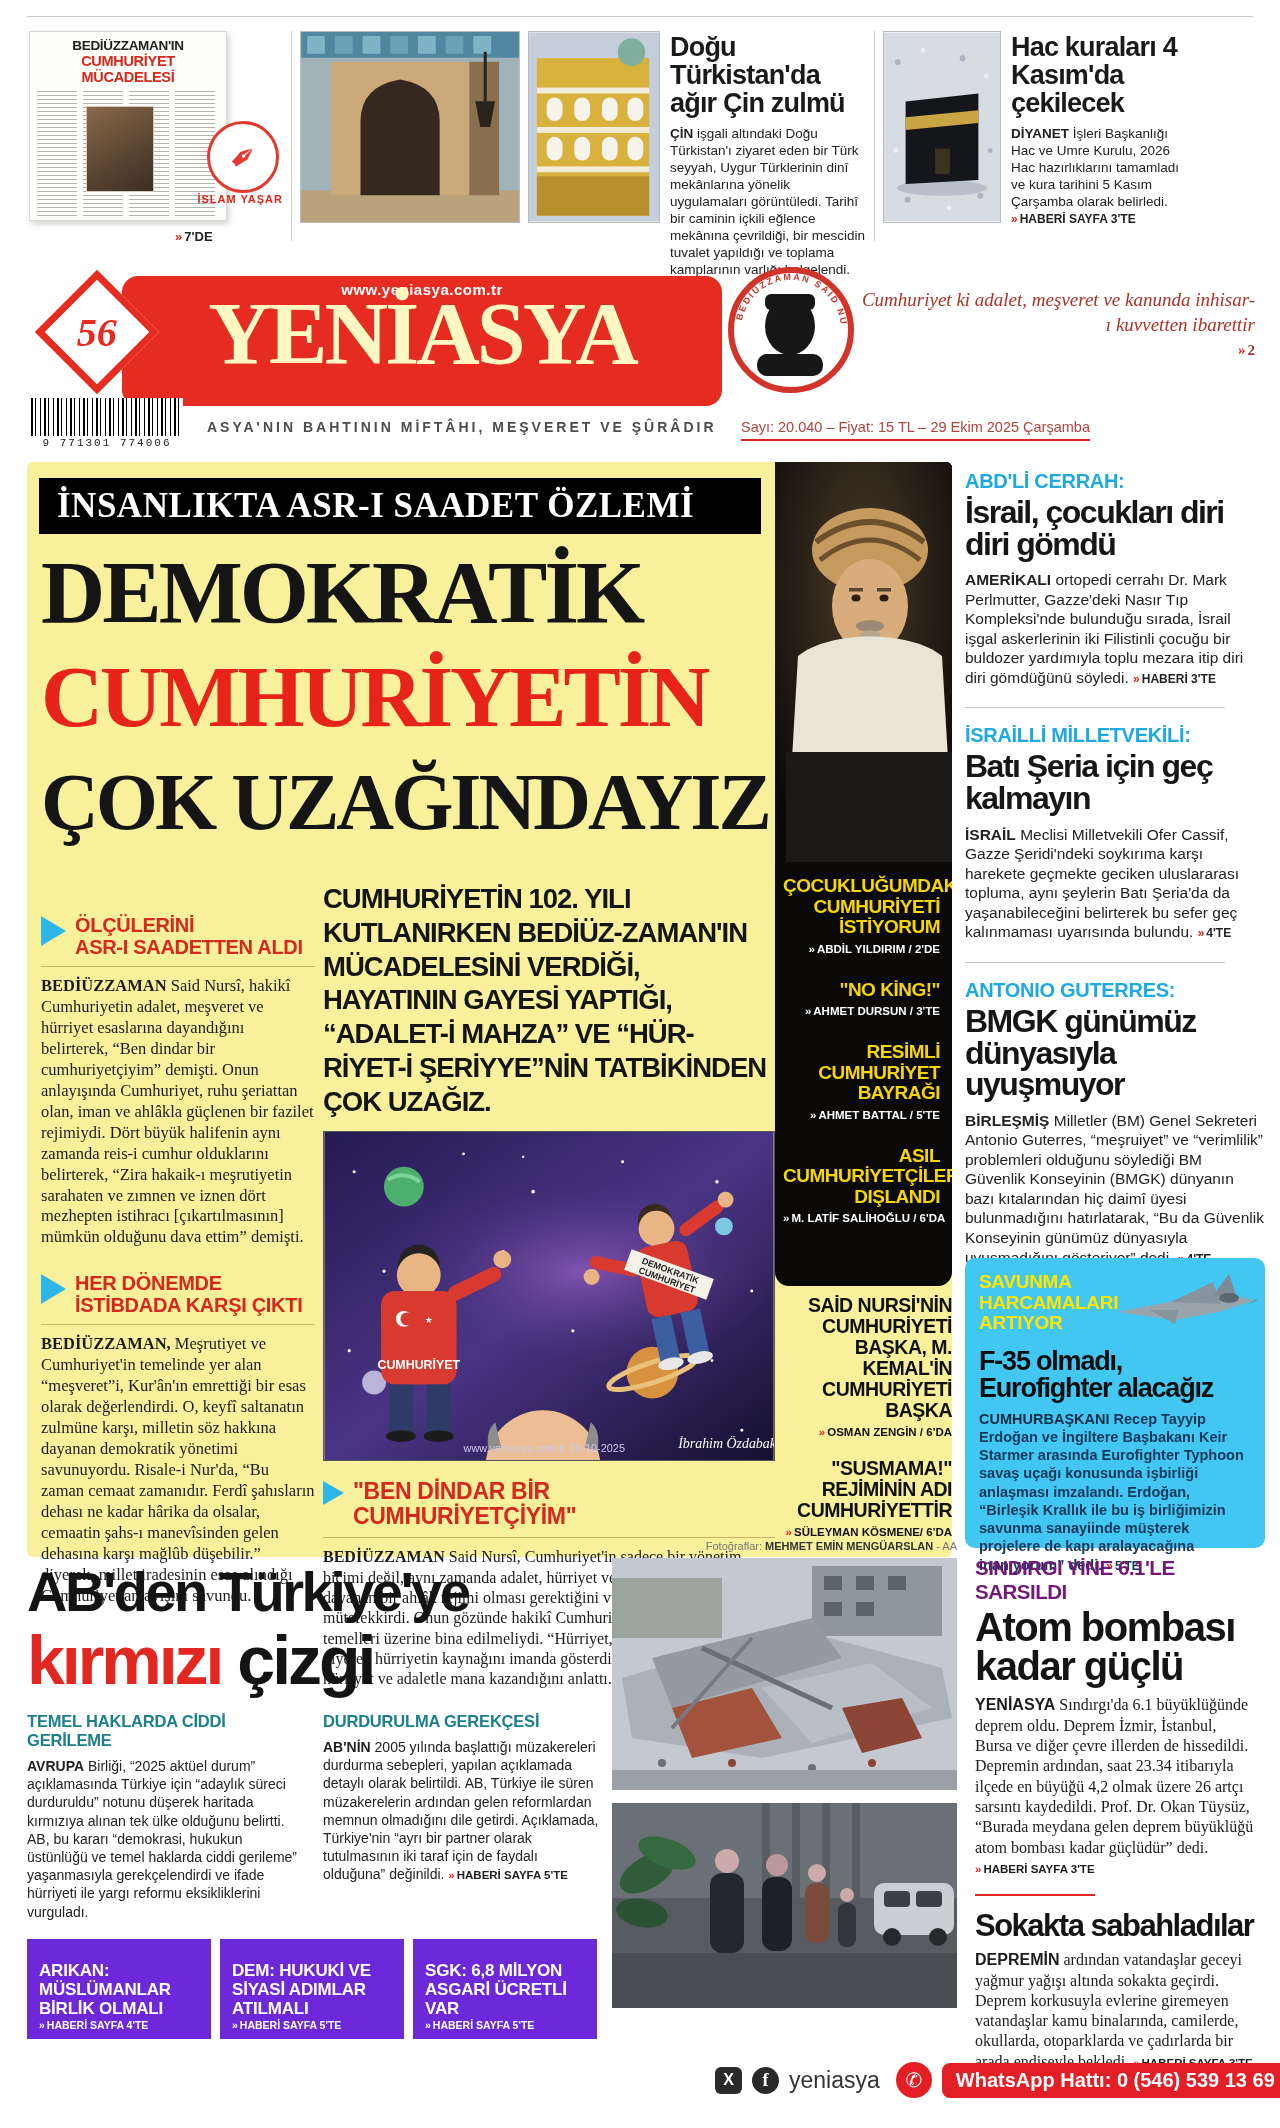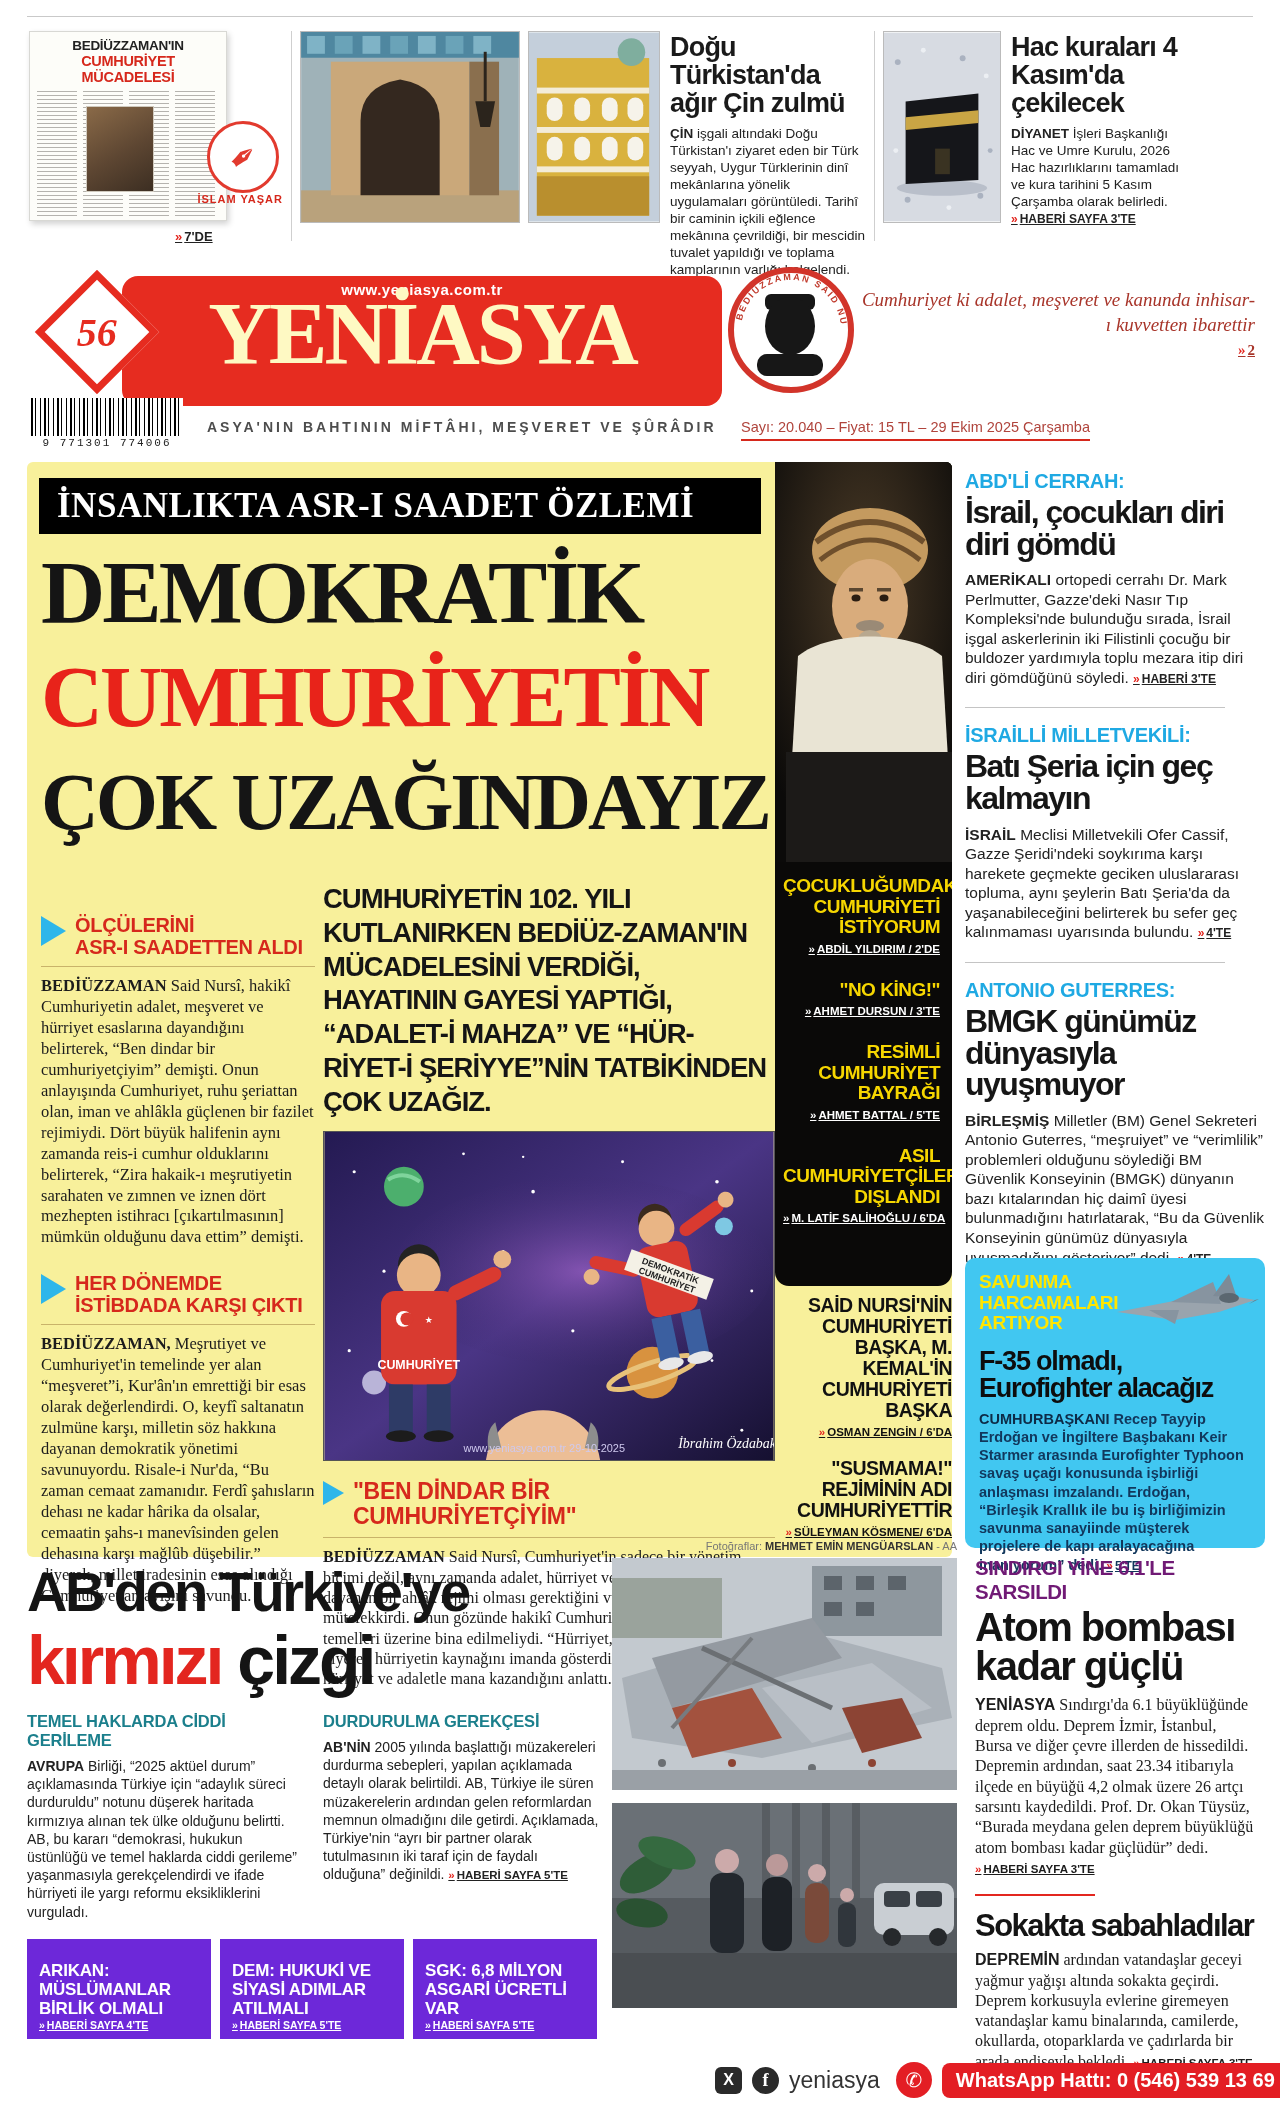--- a/index.html
+++ b/index.html
@@ -1,20 +1,20 @@
 <!DOCTYPE html>
 <html><head>
 <meta charset="utf-8">
 <style>
   html,body{margin:0;padding:0;}
   body{width:1280px;height:2128px;position:relative;background:#fff;overflow:hidden;
        font-family:"Liberation Sans",sans-serif;color:#111;}
   .abs{position:absolute;}
   b,.b{font-weight:bold;}
-  .ref{font-weight:bold;white-space:nowrap;text-decoration:underline;}
+  .ref{font-weight:bold;white-space:nowrap;}
   .chev{color:#e3261f;font-weight:bold;margin-right:2px;}
   .blackcol .chev,.tealbox .chev{color:#fff;}
 
   
   .topstrip{left:27px;top:16px;width:1226px;height:240px;border-top:1px solid #c9c9c9;display:flex;}
   .vdiv{width:1px;background:#cfcfcf;margin:14px 8px 16px 8px;}
   .promo{width:256px;position:relative;}
   .mini{position:absolute;left:2px;top:14px;width:198px;height:190px;background:#fdfdf9;
         border:1px solid #d8d8d4;box-shadow:2px 3px 6px rgba(0,0,0,.18);padding:6px 7px;box-sizing:border-box;}
   .mini-t1{font-size:13.5px;font-weight:bold;text-align:center;color:#222;letter-spacing:-.3px;}

